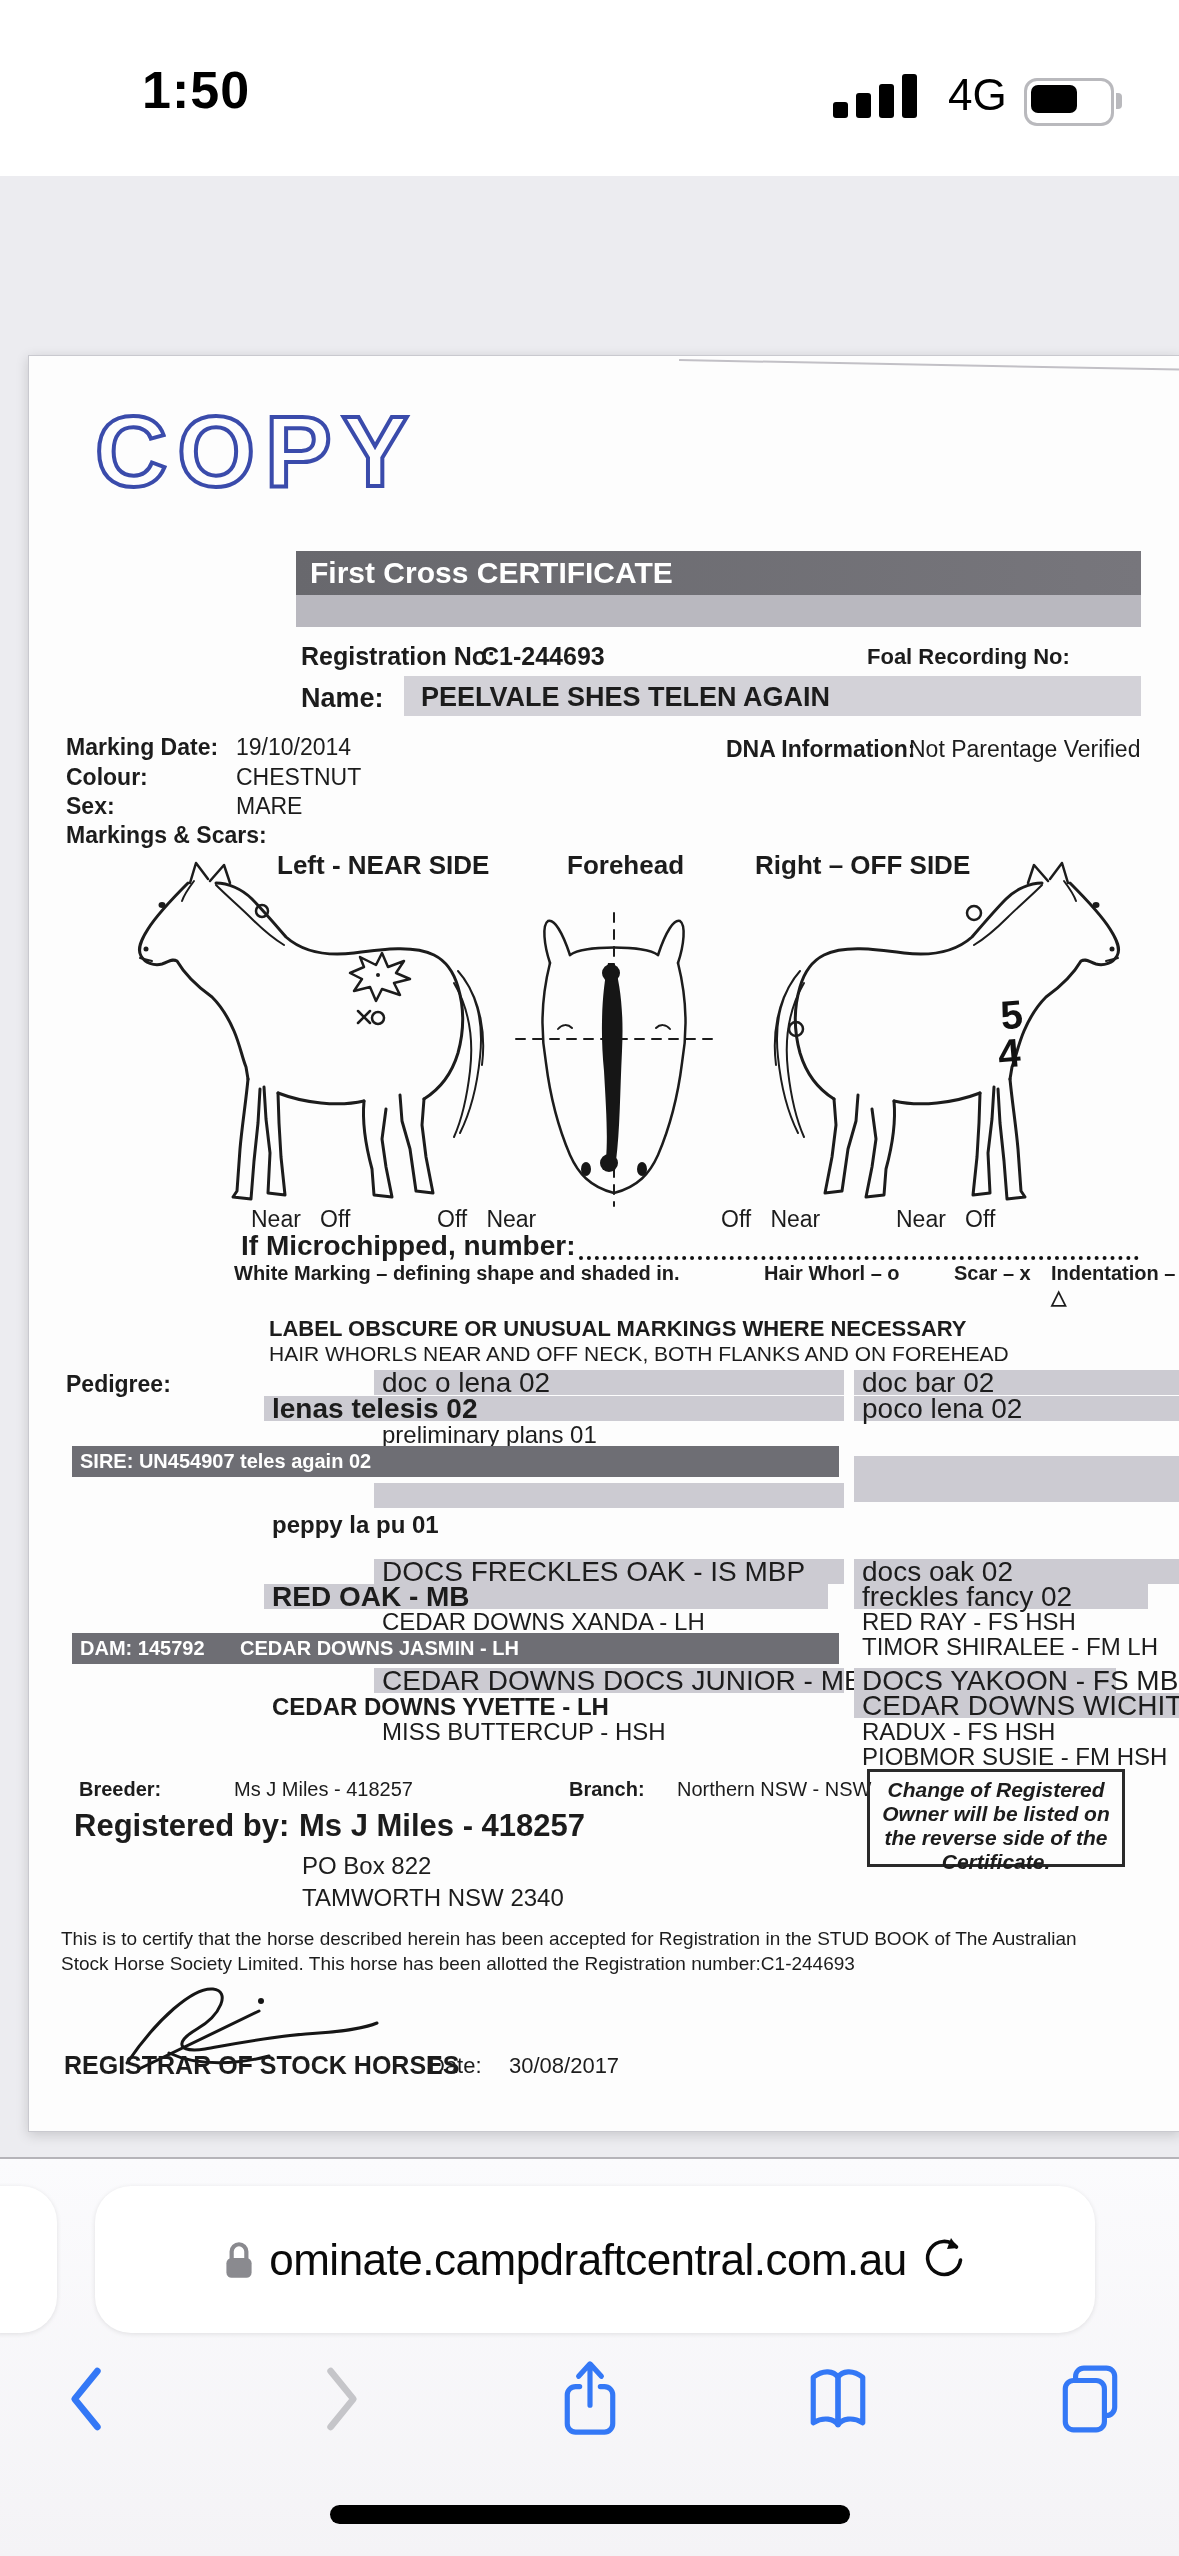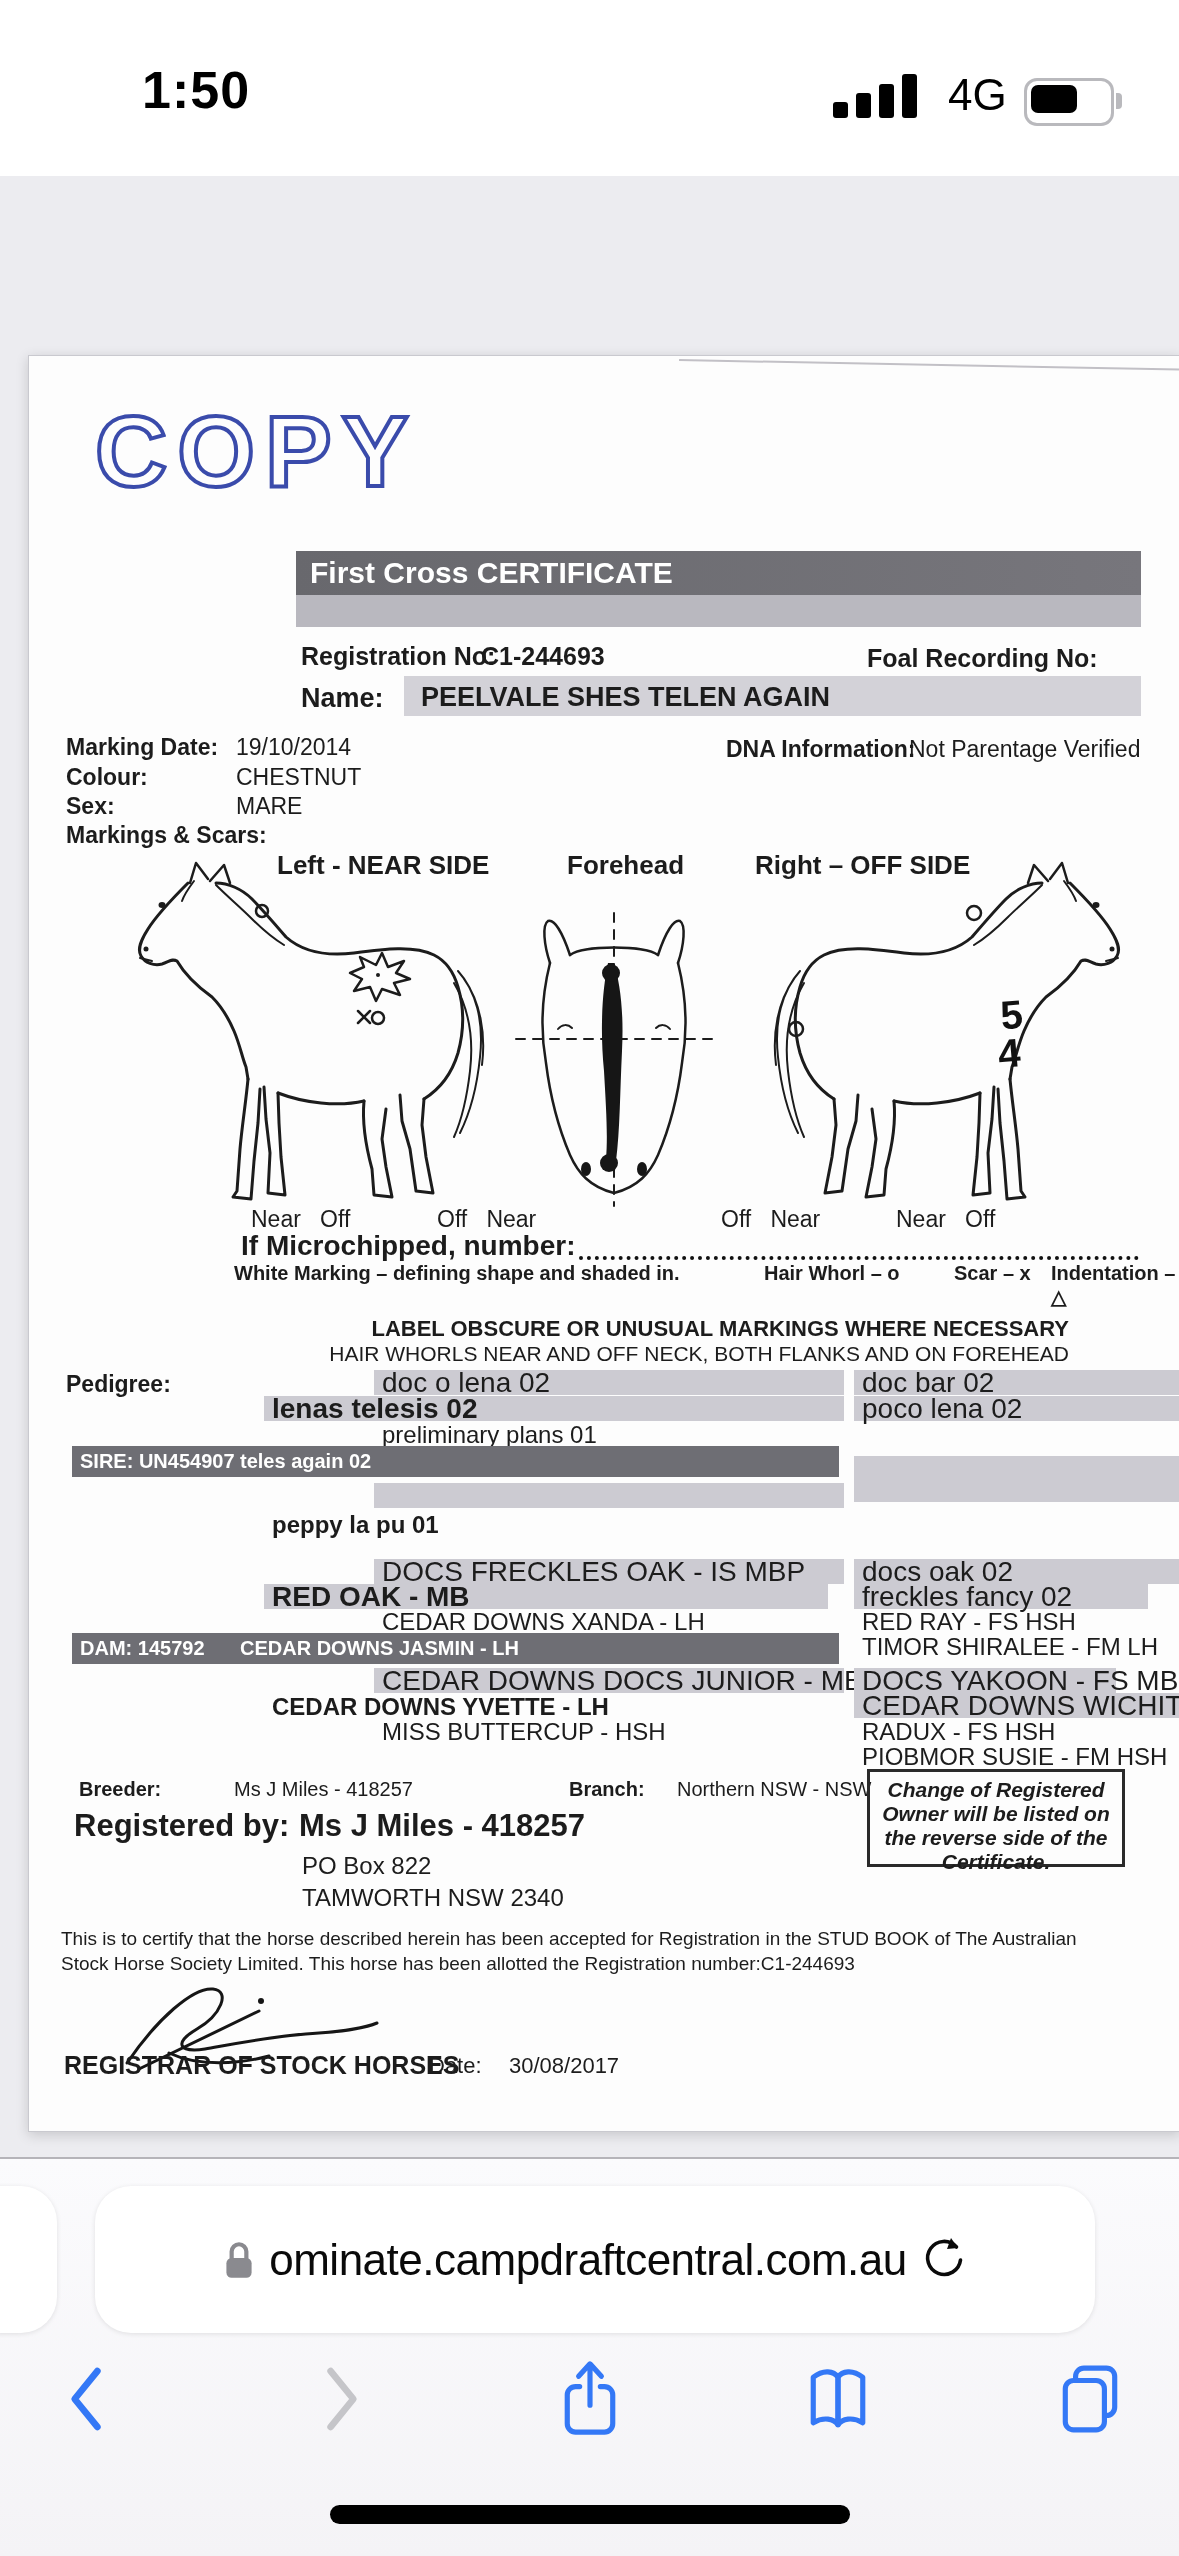--- a/index.html
+++ b/index.html
@@ -22,21 +22,21 @@
   .copy{left:66px;top:38px;font-size:100px;font-weight:700;letter-spacing:10px;color:transparent;
         -webkit-text-stroke:4px #3a4bab;}
   .titlebar{left:267px;top:195px;width:845px;height:44px;background:linear-gradient(90deg,#68686d,#77767c);
             color:#fff;font-weight:700;font-size:30px;line-height:44px;padding-left:14px;box-sizing:border-box;}
   .titlestrip{left:267px;top:239px;width:845px;height:32px;background:#b9b8bf;}
   .b{font-weight:700;}
   .namebar{left:375px;top:320px;width:737px;height:40px;background:#d3d2d8;}
   .doctext{font-size:23px;}
   .blackbar{left:200px;top:928px;width:872px;height:27px;background:#050505;color:#fff;
             font-weight:700;font-size:19px;line-height:27px;text-align:center;white-space:nowrap;}
-  .ctr{text-align:right;}
+  .ctr{text-align:left;}
   
   .pbar{height:25px;background:#cccbd2;font-size:28px;line-height:25px;padding-left:8px;box-sizing:border-box;white-space:nowrap;}
   .ptxt{height:25px;font-size:24px;line-height:25px;padding-left:8px;white-space:nowrap;}
   .parentbar{height:31px;background:#6e6e74;color:#fff;font-weight:700;font-size:20px;line-height:31px;}
   .parentbar .pid{position:absolute;left:8px;}
   .parentbar .pname{position:absolute;left:168px;}
   .notice{left:838px;top:1413px;width:258px;height:98px;border:3px solid #2a2a2a;
           font-weight:700;font-style:italic;font-size:21px;line-height:24px;text-align:center;
           padding:6px 4px;box-sizing:border-box;}
   
@@ -74,21 +74,21 @@
   <div class="abs" id="doc">
     <div class="abs scanline"></div>
 
     <div class="abs copy">COPY</div>
 
     <div class="abs titlebar">First Cross CERTIFICATE</div>
     <div class="abs titlestrip"></div>
 
     <div class="abs b" style="left:272px;top:286px;font-size:25px">Registration No:</div>
     <div class="abs b" style="left:452px;top:286px;font-size:25px">C1-244693</div>
-    <div class="abs b" style="left:838px;top:288px;font-size:25px">Foal Recording No:</div>
+    <div class="abs b" style="left:838px;top:288px;font-size:22px">Foal Recording No:</div>
 
     <div class="abs b" style="left:272px;top:327px;font-size:27px">Name:</div>
     <div class="abs namebar"></div>
     <div class="abs b" style="left:392px;top:326px;font-size:27px">PEELVALE SHES TELEN AGAIN</div>
 
     <div class="abs b doctext" style="left:37px;top:378px">Marking Date:</div>
     <div class="abs doctext" style="left:207px;top:378px">19/10/2014</div>
     <div class="abs b doctext" style="left:37px;top:408px">Colour:</div>
     <div class="abs doctext" style="left:207px;top:408px">CHESTNUT</div>
     <div class="abs b doctext" style="left:37px;top:437px">Sex:</div>

